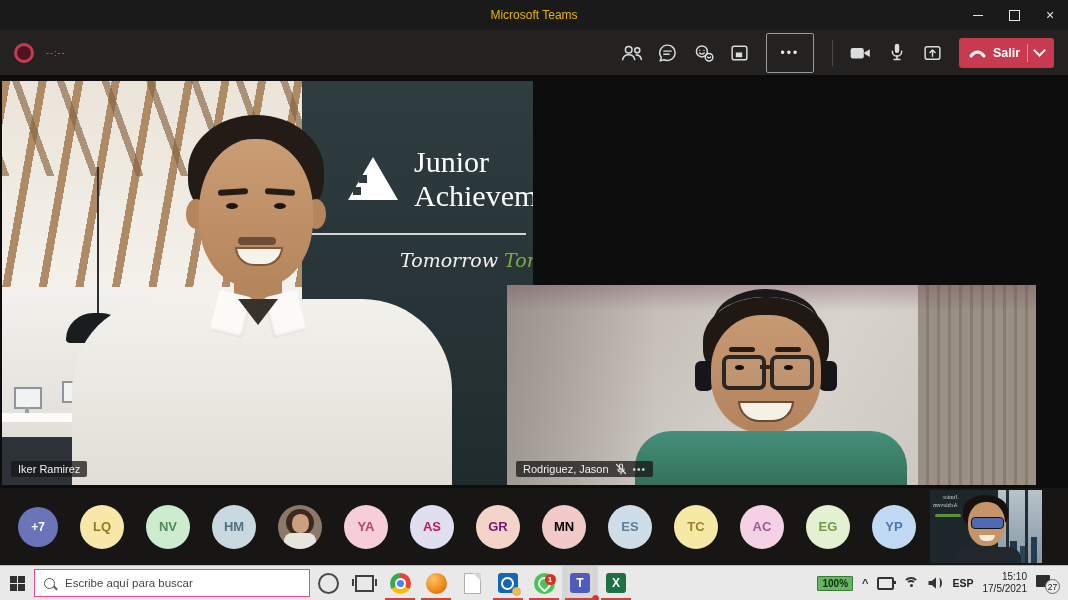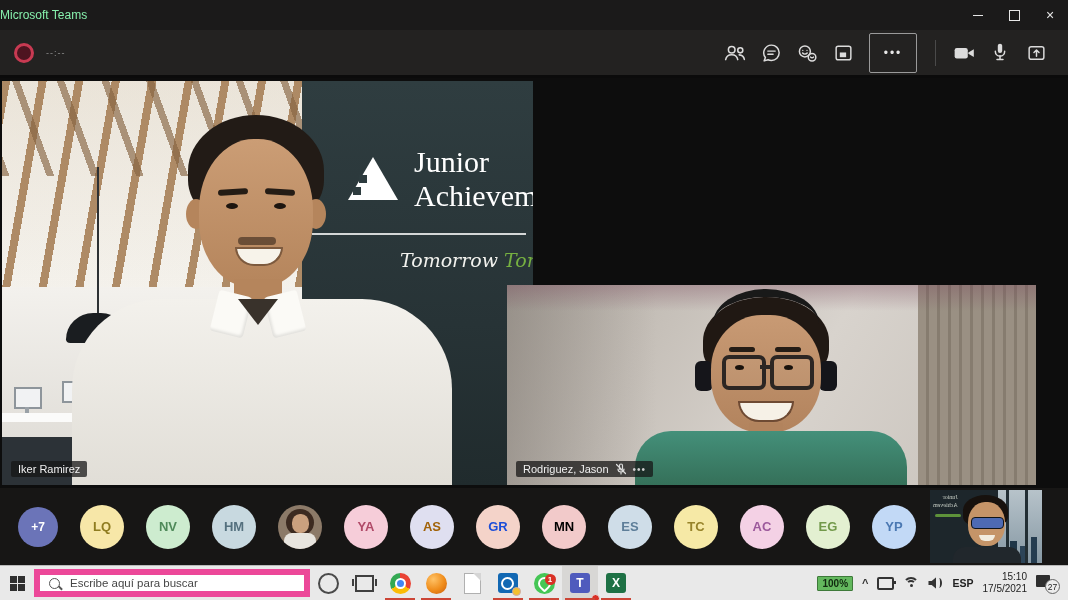--- a/index.html
+++ b/index.html
@@ -1,21 +1,21 @@
 <!DOCTYPE html>
 <html><head>
 <meta charset="utf-8">
 <style>
   html,body{margin:0;padding:0;background:#000;}
   body{width:1068px;height:600px;position:relative;overflow:hidden;font-family:"Liberation Sans",sans-serif;-webkit-font-smoothing:antialiased;}
   .abs{position:absolute;}
 
   
   .titlebar{height:30px;background:#1b1a1a;position:relative;display:flex;align-items:center;}
-  .tb-title{position:absolute;left:0;right:0;font-size:12px;color:#86efac;}
+  .tb-title{position:absolute;left:0;right:0;text-align:center;font-size:12px;color:#eab308;}
   .win-controls{margin-left:auto;display:flex;z-index:2;}
   .win-btn{width:36px;height:30px;display:flex;align-items:center;justify-content:center;color:#e6e6e6;font-size:14px;cursor:default;}
   .min-glyph{width:10px;height:1px;background:#e6e6e6;display:block;}
   .max-glyph{width:9px;height:9px;border:1px solid #e6e6e6;display:block;}
 
   
   .toolbar{height:48px;background:#232221;display:flex;align-items:center;padding:0 14px;border-bottom:3px solid #0b0b0b;box-sizing:border-box;}
   .rec-dot{width:14px;height:14px;border-radius:50%;border:3px solid #c83a52;background:#4e1420;}
   .timer{color:#8f8f8f;font-size:9px;letter-spacing:1px;margin-left:12px;}
   .tool-right{margin-left:auto;display:flex;align-items:center;}
@@ -137,21 +137,21 @@
   .svface{left:38px;top:12px;width:37px;height:44px;background:#c59468;border-radius:46%;}
   .svglass{left:41px;top:27px;width:31px;height:10px;background:rgba(45,95,200,.78);border:1px solid #101418;border-radius:4px;}
   .svsmile{left:49px;top:45px;width:16px;height:6px;background:#f2ecdf;border-radius:0 0 8px 8px;}
   .svshirt{left:23px;top:57px;width:68px;height:16px;background:#21272c;border-radius:12px 12px 0 0;}
 
   
   .taskbar{height:35px;background:#e9e9e9;border-top:1px solid #b9b9b9;display:flex;align-items:center;box-sizing:border-box;position:relative;}
   .start{width:34px;height:34px;display:flex;align-items:center;justify-content:center;}
   .winlogo{display:grid;grid-template-columns:7px 7px;grid-template-rows:7px 7px;gap:1px;}
   .winlogo span{background:#2f2f2f;display:block;}
-  .search{width:276px;height:28px;background:#fff;border:6px solid #ec4899;display:flex;align-items:center;gap:8px;padding:0 9px;box-sizing:border-box;}
+  .search{width:276px;height:28px;background:#fff;border:1px solid #ec4899;display:flex;align-items:center;gap:8px;padding:0 9px;box-sizing:border-box;}
   .mag{width:9px;height:9px;border:1.5px solid #555;border-radius:50%;position:relative;flex:0 0 auto;}
   .mag::after{content:'';position:absolute;width:5px;height:1.5px;background:#555;transform:rotate(45deg);right:-4px;bottom:-1px;}
   .search input{border:0;outline:0;flex:1;font-size:11.5px;color:#333;font-family:"Liberation Sans",sans-serif;background:transparent;}
   .search input::placeholder{color:#464646;}
   .cortana{width:17px;height:17px;border:2px solid #4a4a4a;border-radius:50%;}
   .tview{width:15px;height:13px;border:2px solid #3f3f3f;position:relative;}
   .tview::before{content:'';position:absolute;left:-5px;top:2px;width:2px;height:7px;background:#3f3f3f;}
   .tview::after{content:'';position:absolute;right:-5px;top:2px;width:2px;height:7px;background:#3f3f3f;}
   .tbtn{width:36px;height:35px;display:flex;align-items:center;justify-content:center;position:relative;flex:0 0 auto;}
   .tbtn.active{background:#d8d7d5;}
@@ -254,20 +254,28 @@
           <path d="M4.8 8.5a4.2 4.2 0 0 0 8.4 0"></path>
           <path d="M9 12.7v2.6M6.3 15.8h5.4"></path>
         </svg>
     </div>
     <div class="tool-btn">
       <svg class="ticon" width="21" height="20" viewBox="0 0 20 19">
           <rect x="3" y="3.5" width="14" height="12" rx="2"></rect>
           <path d="M10 12.6V6.8M7.6 9L10 6.6 12.4 9"></path>
         </svg>
     </div>
+    <div class="salir">
+      <svg width="17" height="10" viewBox="0 0 18 10">
+          <path d="M2.2 8.2C6.4 2.6 11.6 2.6 15.8 8.2" stroke="#fff" stroke-width="3.2" fill="none" stroke-linecap="round"></path>
+        </svg>
+      <span>Salir</span>
+      <span class="sdiv"></span>
+      <span class="chev"></span>
+    </div>
   </div>
 </div>
 
 <div class="stage">
 
   <div class="tile" id="tileIker">
     <div class="abs ceiling"></div>
     <div class="abs ceiling2"></div>
     <div class="abs wallwhite"></div>
     <div class="abs frameA"></div>
@@ -349,22 +357,22 @@
   <div class="av plus" style="background-color: rgb(107, 116, 184); color: rgb(255, 255, 255);">+7</div>
   <div class="av" style="background-color: rgb(247, 231, 168); color: rgb(143, 124, 32);">LQ</div>
   <div class="av" style="background-color: rgb(205, 236, 207); color: rgb(79, 138, 90);">NV</div>
   <div class="av" style="background-color: rgb(200, 217, 224); color: rgb(84, 112, 126);">HM</div>
   <div class="av avphoto">
     <span class="abs pav-hair"></span>
     <span class="abs pav-face"></span>
     <span class="abs pav-body"></span>
   </div>
   <div class="av" style="background-color: rgb(246, 205, 217); color: rgb(176, 74, 104);">YA</div>
-  <div class="av" style="background-color: rgb(223, 223, 240); color: #a16207;">AS</div>
-  <div class="av" style="background-color: rgb(244, 211, 201); color: #1d4ed8;">GR</div>
+  <div class="av" style="background-color: rgb(223, 223, 240); color: #be185d;">AS</div>
+  <div class="av" style="background-color: rgb(244, 211, 201); color: #701a75;">GR</div>
   <div class="av" style="background-color: rgb(242, 202, 202); color: #000000;">MN</div>
   <div class="av" style="background-color: rgb(207, 221, 232); color: rgb(94, 126, 153);">ES</div>
   <div class="av" style="background-color: rgb(246, 233, 166); color: rgb(151, 131, 42);">TC</div>
   <div class="av" style="background-color: rgb(244, 209, 229); color: rgb(156, 90, 156);">AC</div>
   <div class="av" style="background-color: rgb(227, 240, 209); color: rgb(114, 153, 74);">EG</div>
   <div class="av" style="background-color: rgb(194, 217, 246); color: rgb(74, 120, 178);">YP</div>
 
   <div class="selfview">
     <div class="abs svwin"></div>
     <div class="abs svmul1"></div>

